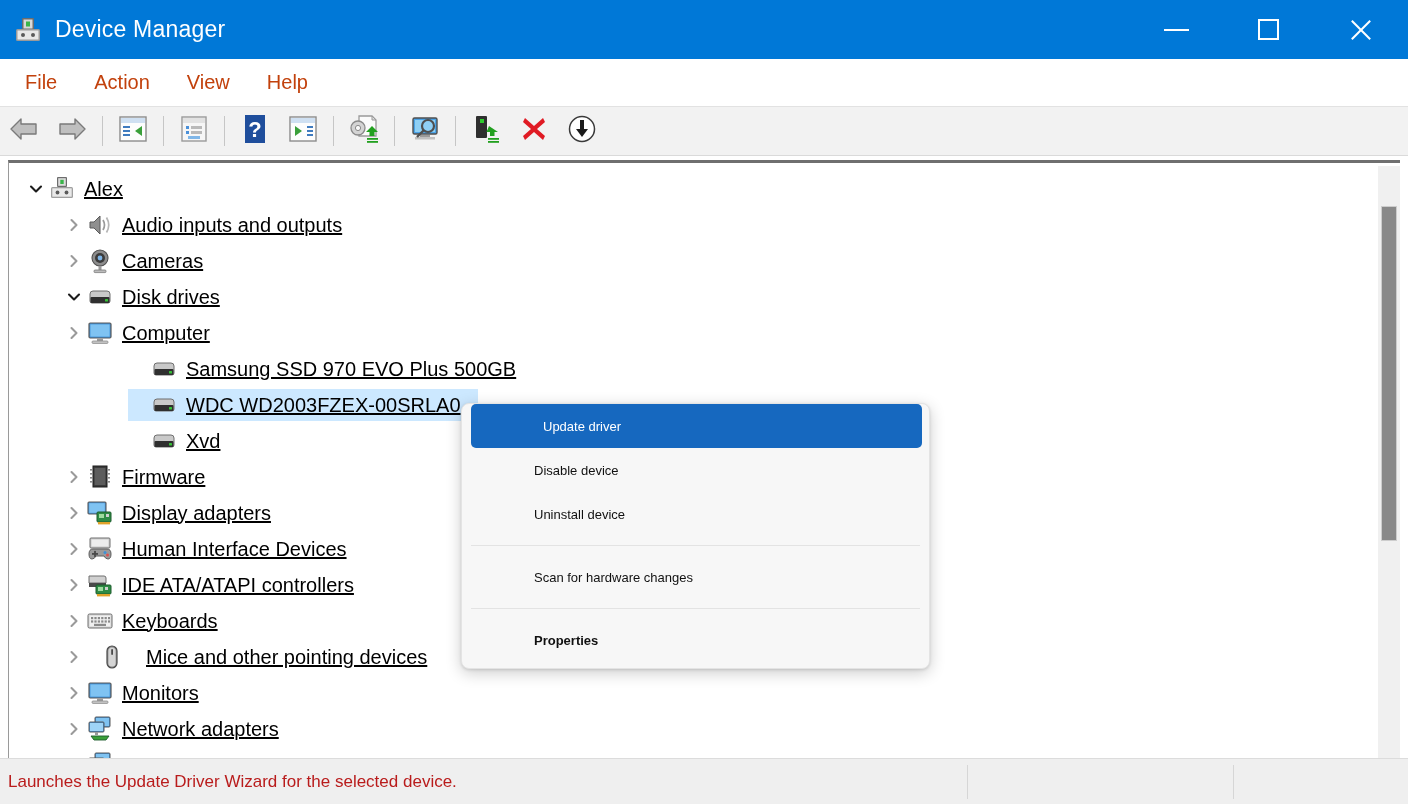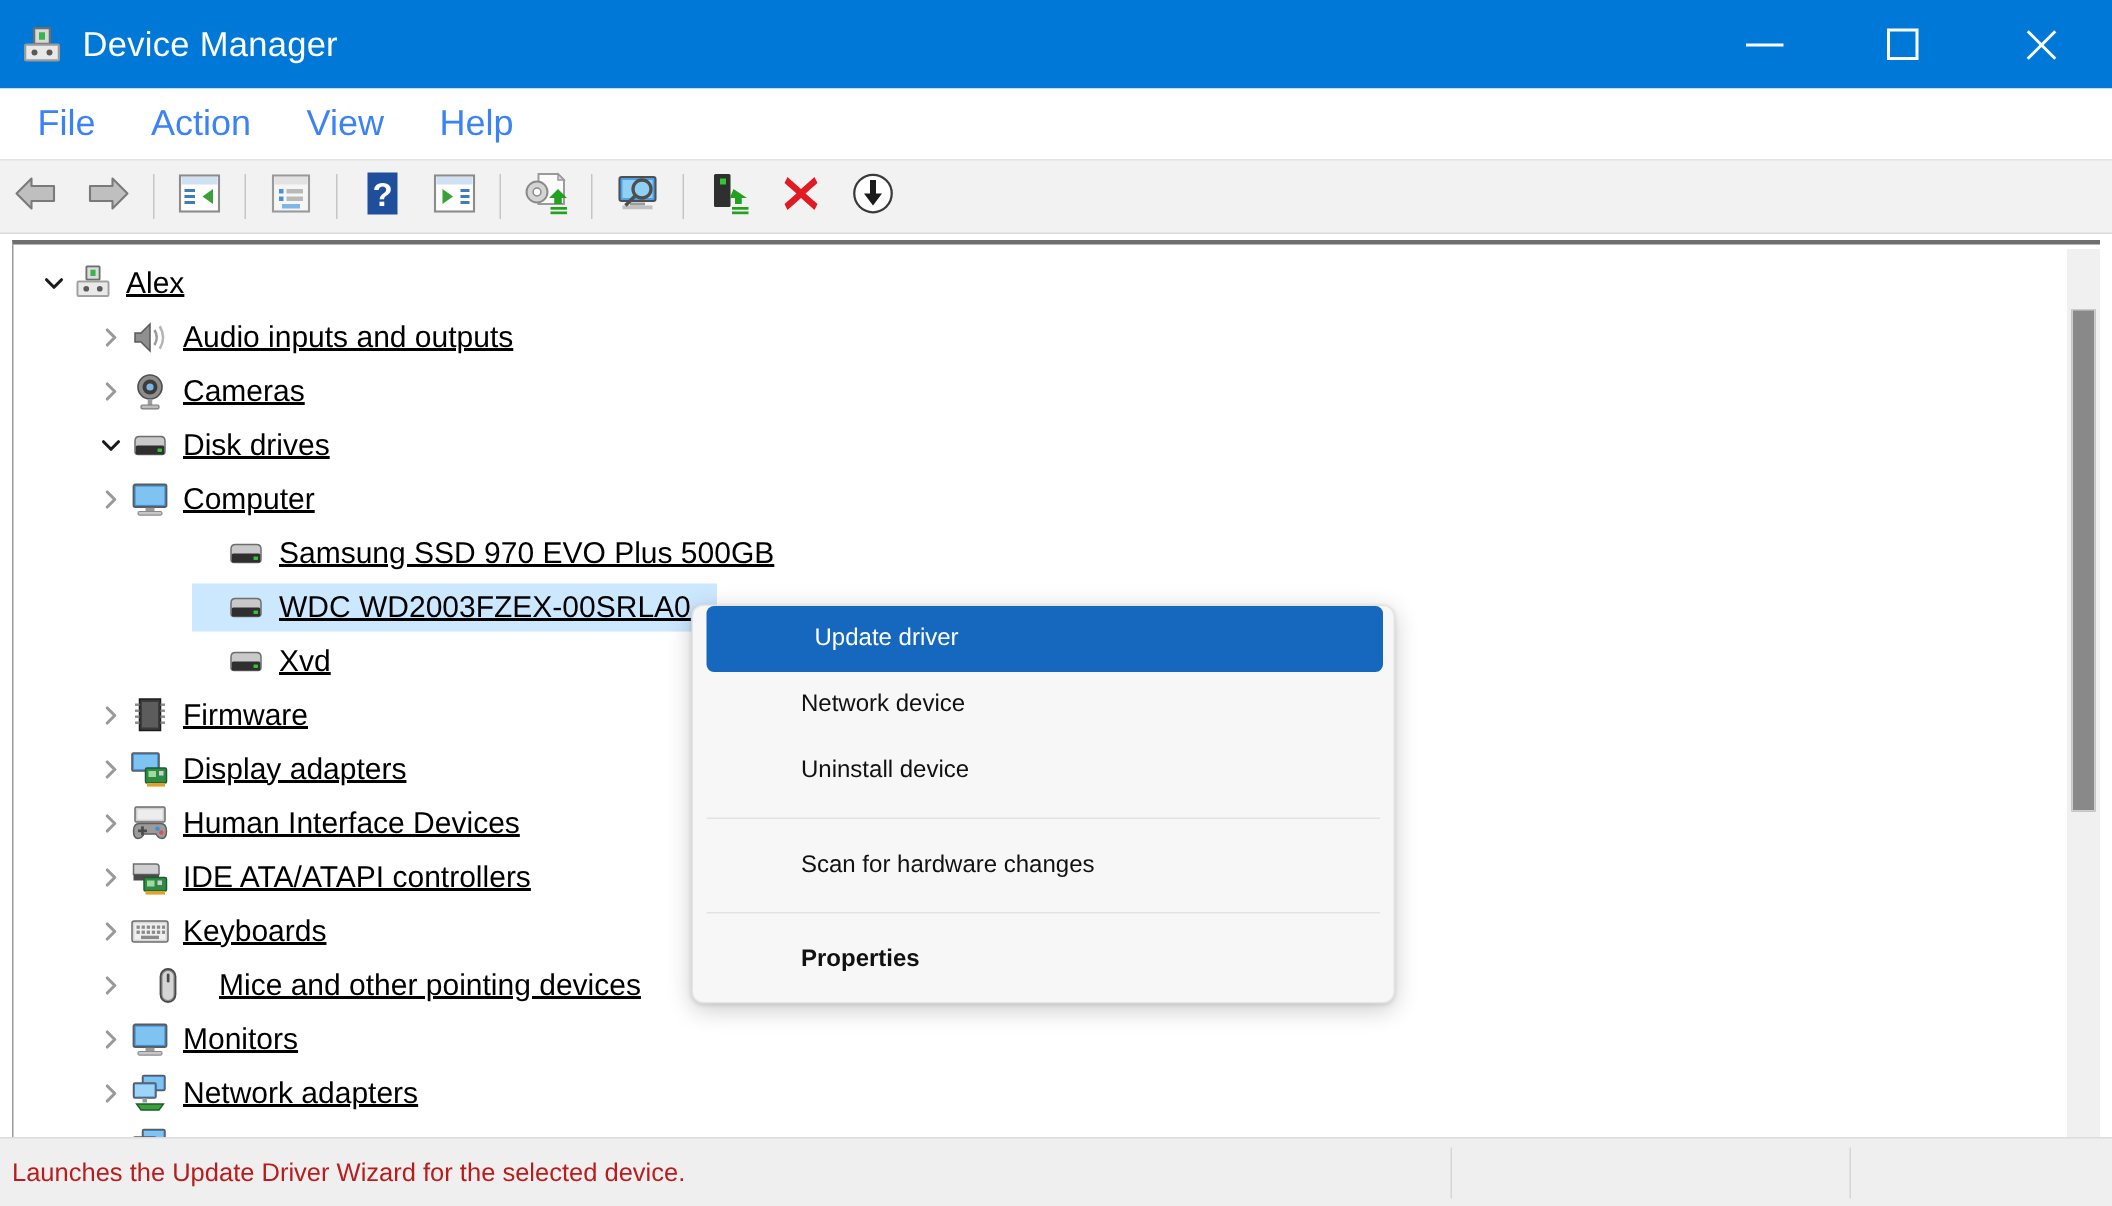--- a/index.html
+++ b/index.html
@@ -33,21 +33,21 @@
   }
   .glyph-close:before{transform:translateX(-50%) rotate(45deg);}
   .glyph-close:after{transform:translateX(-50%) rotate(-45deg);}
 
   
   .menubar{
     position:absolute;left:0;top:59px;width:1408px;height:47px;
     background:#ffffff;display:flex;align-items:center;
   }
   .menu-item{
-    font-size:24px;color:#3b82f6;padding:4px 15px;margin-left:7px;cursor:default;
+    font-size:20px;color:#c2410c;padding:4px 15px;margin-left:7px;cursor:default;
   }
   .menu-item:first-child{margin-left:10px;}
 
   
   .toolbar{
     position:absolute;left:0;top:106px;width:1408px;height:48px;
     background:#f2f2f2;border-top:1px solid #e2e2e2;border-bottom:1px solid #dadada;
     display:flex;align-items:center;
   }
   .tb-btn{width:48px;height:44px;display:flex;align-items:center;justify-content:center;flex:none;}
@@ -97,21 +97,21 @@
 
   
   .ctxmenu{
     position:absolute;left:461px;top:403px;width:469px;height:266px;
     background:#f7f7f7;border:1px solid #e4e4e4;border-radius:8px;
     box-shadow:0 4px 16px rgba(0,0,0,.20),0 1px 3px rgba(0,0,0,.12);
     box-sizing:border-box;overflow:hidden;
   }
   .ctx-item{
     position:relative;height:44px;display:flex;align-items:center;
-    font-size:16px;color:#111;padding-left:72px;box-sizing:border-box;
+    font-size:13px;color:#111;padding-left:72px;box-sizing:border-box;
   }
   .ctx-item.sel{
     background:#1668bf;color:#ffffff;margin:0 9px;border-radius:5px;width:451px;
   }
   .ctx-item.bold{font-weight:bold;}
   .ctx-sep{height:1px;background:#e3e3e3;margin:9px 9px;}
 </style>
 </head>
 <body>
 
@@ -544,21 +544,21 @@
     <div class="vscroll">
       <div class="vthumb" id="vthumb" style="top: 40px; height: 335px;"></div>
     </div>
   </div>
 
   <div class="ctxmenu" id="ctxmenu">
       <div class="ctx-item sel" style="background: rgb(22, 104, 191);">
         <span>Update driver</span>
       </div>
       <div class="ctx-item">
-        <span>Network device</span>
+        <span>Disable device</span>
       </div>
       <div class="ctx-item">
         <span>Uninstall device</span>
       </div>
       <div class="ctx-sep"></div>
       <div class="ctx-item">
         <span>Scan for hardware changes</span>
       </div>
       <div class="ctx-sep"></div>
       <div class="ctx-item bold">

